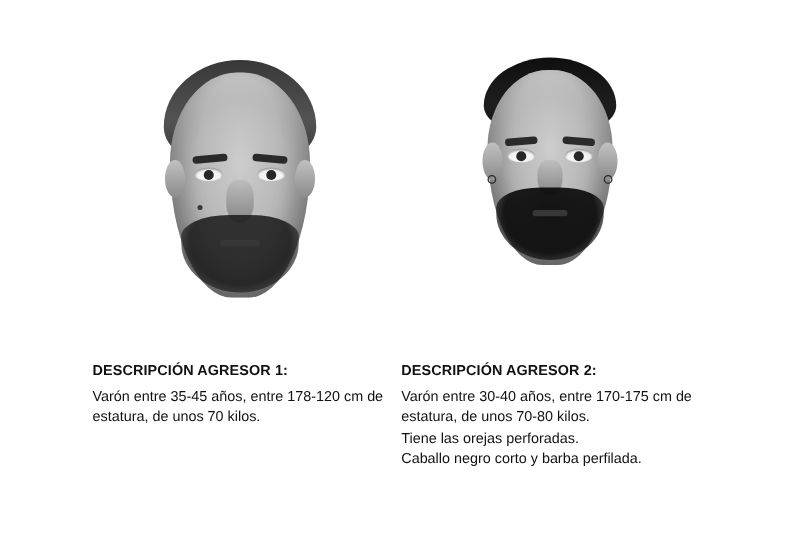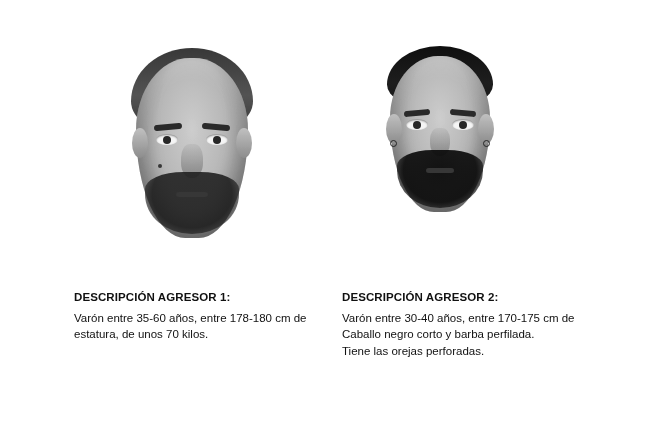--- a/index.html
+++ b/index.html
@@ -167,21 +167,21 @@
     width: 646px;
   }
   .desc {
     position: absolute;
     top: 0;
     font-size: 11.5px;
     line-height: 16.5px;
     color: #111111;
   }
   .desc.one { left: 74px; width: 250px; }
-  .desc.two { left: 342px; width: 250px; }
+  .desc.two { left: 321px; width: 250px; }
   .desc-title {
     font-weight: bold;
     font-size: 11.5px;
     margin: 0 0 4px 0;
     letter-spacing: 0.1px;
   }
   .desc-line {
     margin: 0;
   }
 </style>
@@ -226,26 +226,27 @@
         <div class="mouth"></div>
       </div>
     </div>
 
   </div>
 
   <div class="descriptions">
 
     <div class="desc one">
       <p class="desc-title">DESCRIPCIÓN AGRESOR 1:</p>
-      <p class="desc-line">Varón entre 35-60 años, entre 178-180 cm de</p>
+      <p class="desc-line">Varón entre 35-45 años, entre 178-120 cm de</p>
       <p class="desc-line">estatura, de unos 70 kilos.</p>
     </div>
 
     <div class="desc two">
       <p class="desc-title">DESCRIPCIÓN AGRESOR 2:</p>
       <p class="desc-line">Varón entre 30-40 años, entre 170-175 cm de</p>
+      <p class="desc-line">estatura, de unos 70-80 kilos.</p>
+      <p class="desc-line">Tiene las orejas perforadas.</p>
       <p class="desc-line">Caballo negro corto y barba perfilada.</p>
-      <p class="desc-line">Tiene las orejas perforadas.</p>
     </div>
 
   </div>
 
 </div>
 
 </body></html>

